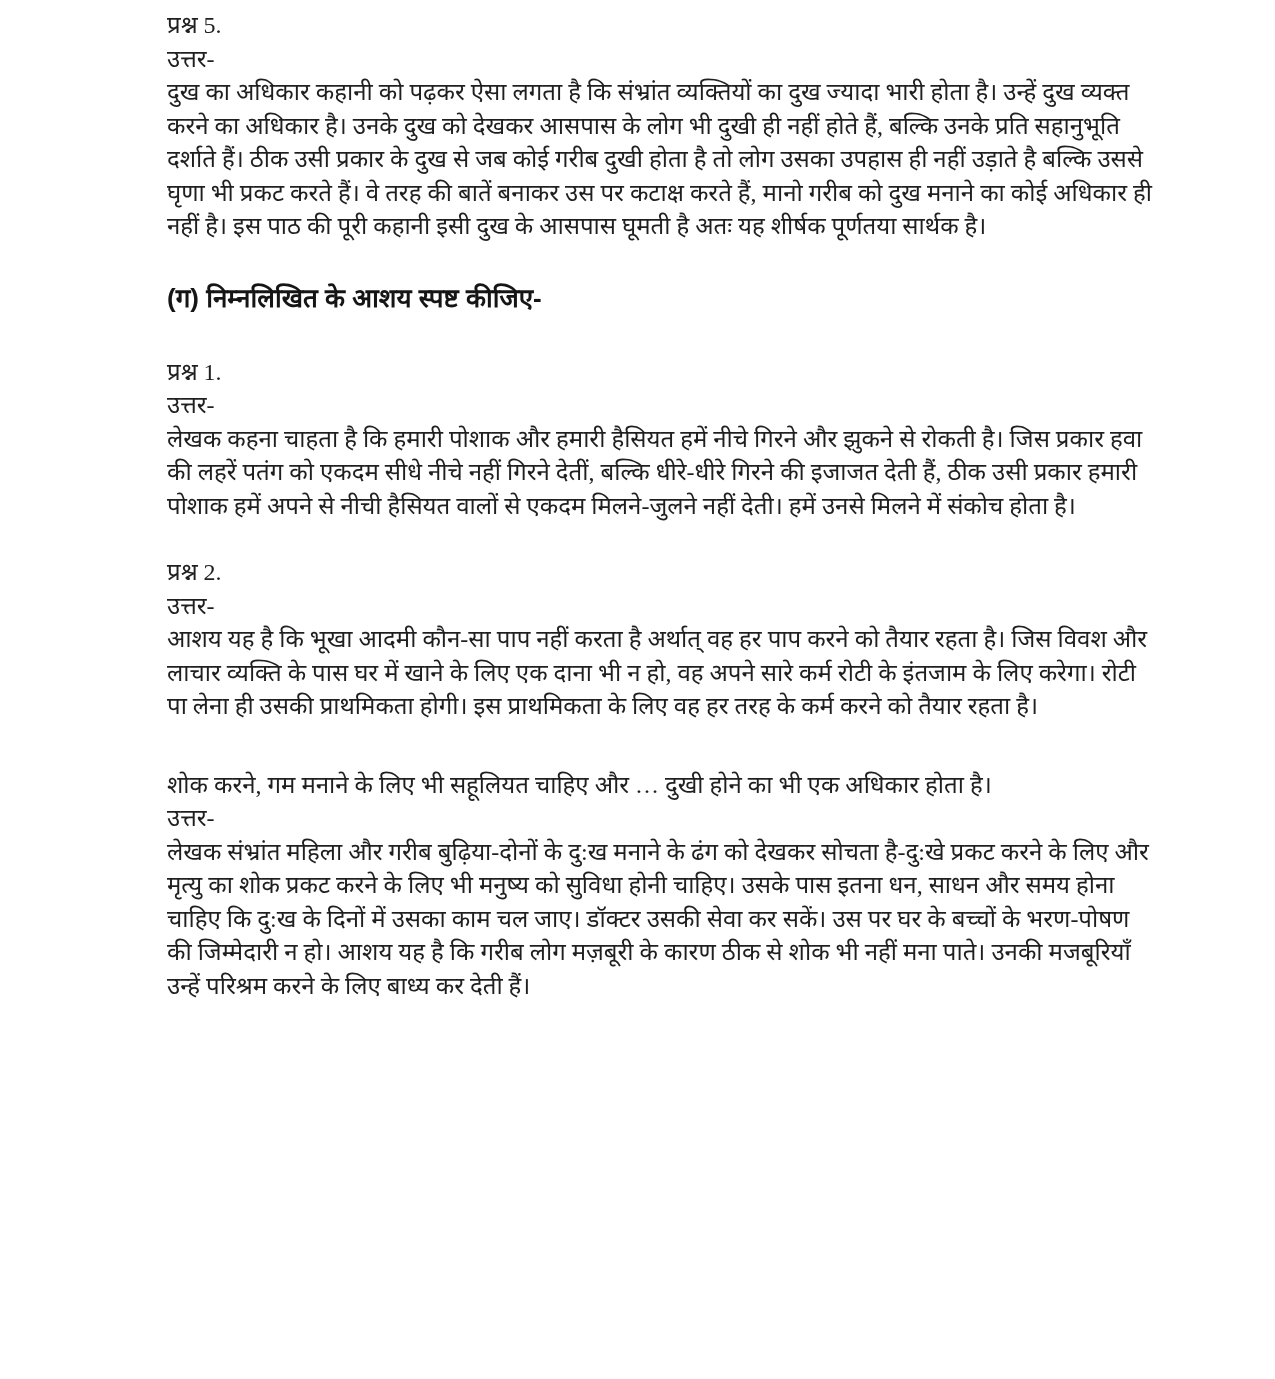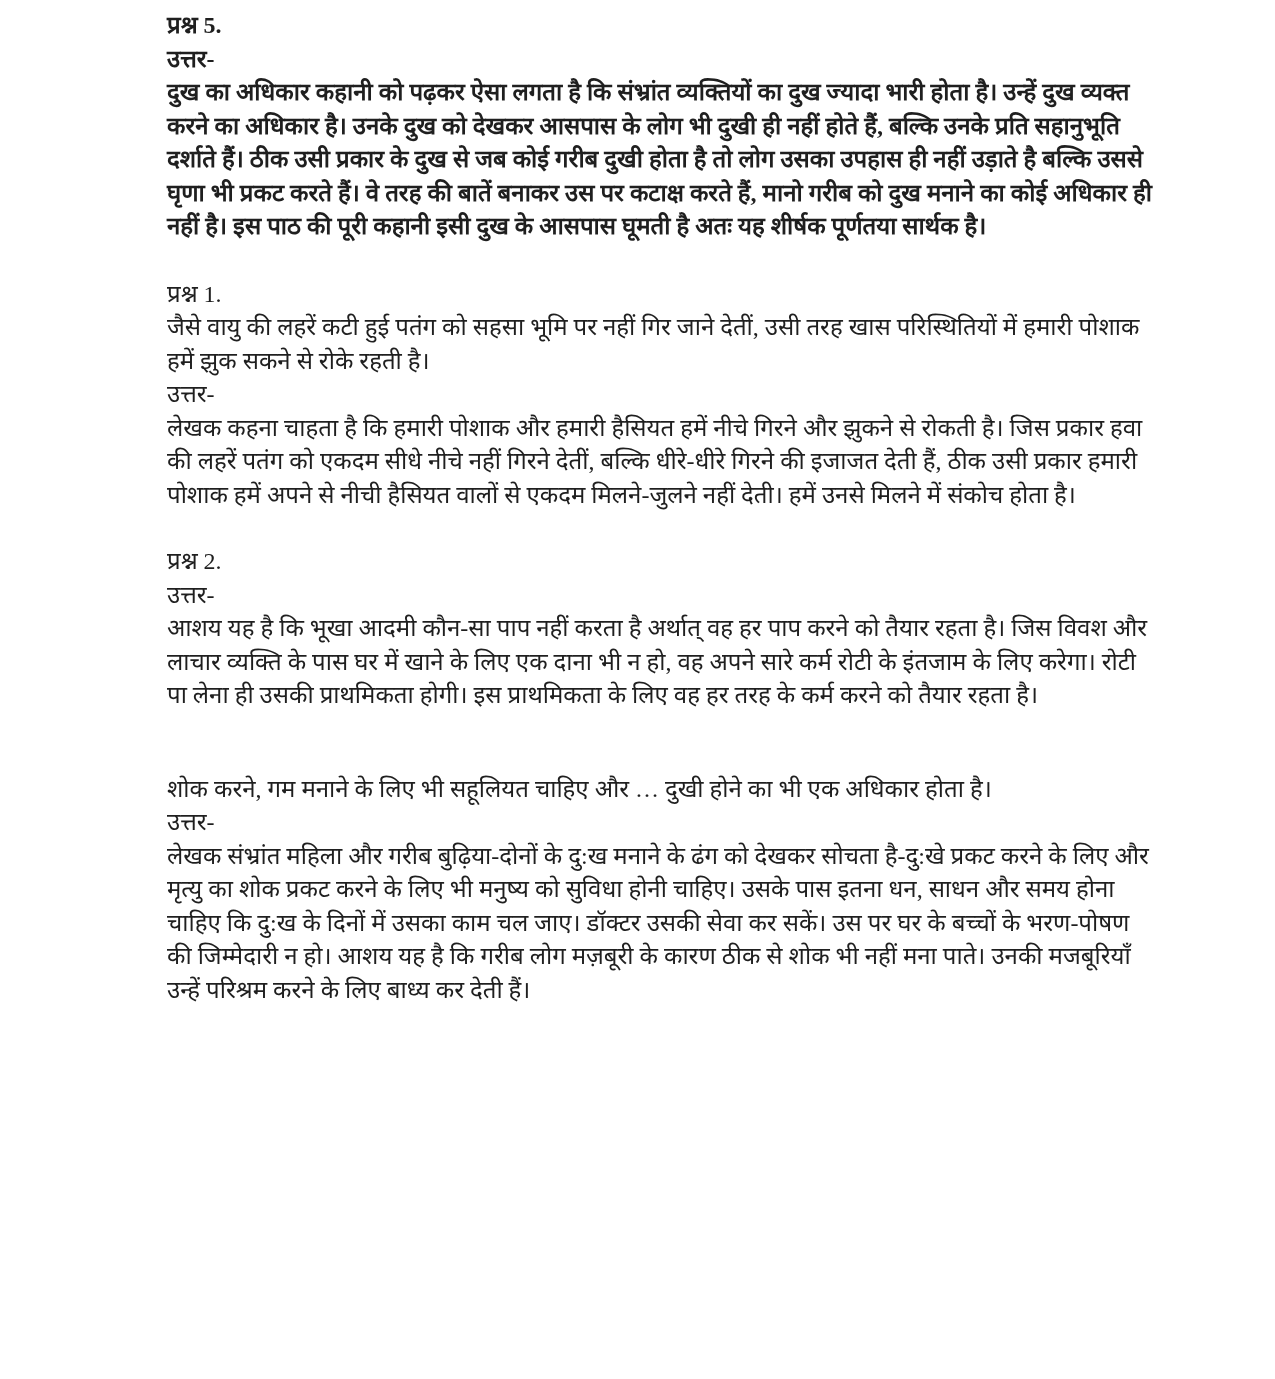--- a/index.html
+++ b/index.html
@@ -28,41 +28,41 @@
     padding: 0;
   }
   .section-heading {
     font-family: "Liberation Sans", "DejaVu Sans", sans-serif;
     font-weight: 700;
     font-size: 26px;
     line-height: 40px;
     color: #151515;
     margin: 0;
   }
-  .mb-34 { margin-bottom: 34px; font-weight: bold; }
+  .mb-34 { margin-bottom: 34px; }
   .mb-38 { margin-bottom: 38px; }
   .mb-33 { margin-bottom: 33px; margin-top: 32px; }
-  .mb-45 { margin-bottom: 60px; }
+  .mb-45 { margin-bottom: 45px; }
 </style>
 </head>
 <body>
 
 <div class="page">
   <div class="content">
 
     <section class="qa mb-34">
       <p>प्रश्न 5.</p>
       <p>उत्तर-</p>
       <p>दुख का अधिकार कहानी को पढ़कर ऐसा लगता है कि संभ्रांत व्यक्तियों का दुख ज्यादा भारी होता है। उन्हें दुख व्यक्त करने का अधिकार है। उनके दुख को देखकर आसपास के लोग भी दुखी ही नहीं होते हैं, बल्कि उनके प्रति सहानुभूति दर्शाते हैं। ठीक उसी प्रकार के दुख से जब कोई गरीब दुखी होता है तो लोग उसका उपहास ही नहीं उड़ाते है बल्कि उससे घृणा भी प्रकट करते हैं। वे तरह की बातें बनाकर उस पर कटाक्ष करते हैं, मानो गरीब को दुख मनाने का कोई अधिकार ही नहीं है। इस पाठ की पूरी कहानी इसी दुख के आसपास घूमती है अतः यह शीर्षक पूर्णतया सार्थक है।</p>
     </section>
 
+    <h2 class="section-heading mb-38">(ग) निम्नलिखित के आशय स्पष्ट कीजिए-</h2>
 
     <section class="qa mb-33">
       <p>प्रश्न 1.</p>
-      <p>जैसे वायु की लहरें कटी हुई पतंग को सहसा भूमि पर नहीं गिर जाने देतीं, उसी तरह खास परिस्थितियों में हमारी पोशाक हमें झुक सकने से रोके रहती है।</p>
       <p>उत्तर-</p>
       <p>लेखक कहना चाहता है कि हमारी पोशाक और हमारी हैसियत हमें नीचे गिरने और झुकने से रोकती है। जिस प्रकार हवा की लहरें पतंग को एकदम सीधे नीचे नहीं गिरने देतीं, बल्कि धीरे-धीरे गिरने की इजाजत देती हैं, ठीक उसी प्रकार हमारी पोशाक हमें अपने से नीची हैसियत वालों से एकदम मिलने-जुलने नहीं देती। हमें उनसे मिलने में संकोच होता है।</p>
     </section>
 
     <section class="qa mb-45">
       <p>प्रश्न 2.</p>
       <p>उत्तर-</p>
       <p>आशय यह है कि भूखा आदमी कौन-सा पाप नहीं करता है अर्थात् वह हर पाप करने को तैयार रहता है। जिस विवश और लाचार व्यक्ति के पास घर में खाने के लिए एक दाना भी न हो, वह अपने सारे कर्म रोटी के इंतजाम के लिए करेगा। रोटी पा लेना ही उसकी प्राथमिकता होगी। इस प्राथमिकता के लिए वह हर तरह के कर्म करने को तैयार रहता है।</p>
     </section>
 

